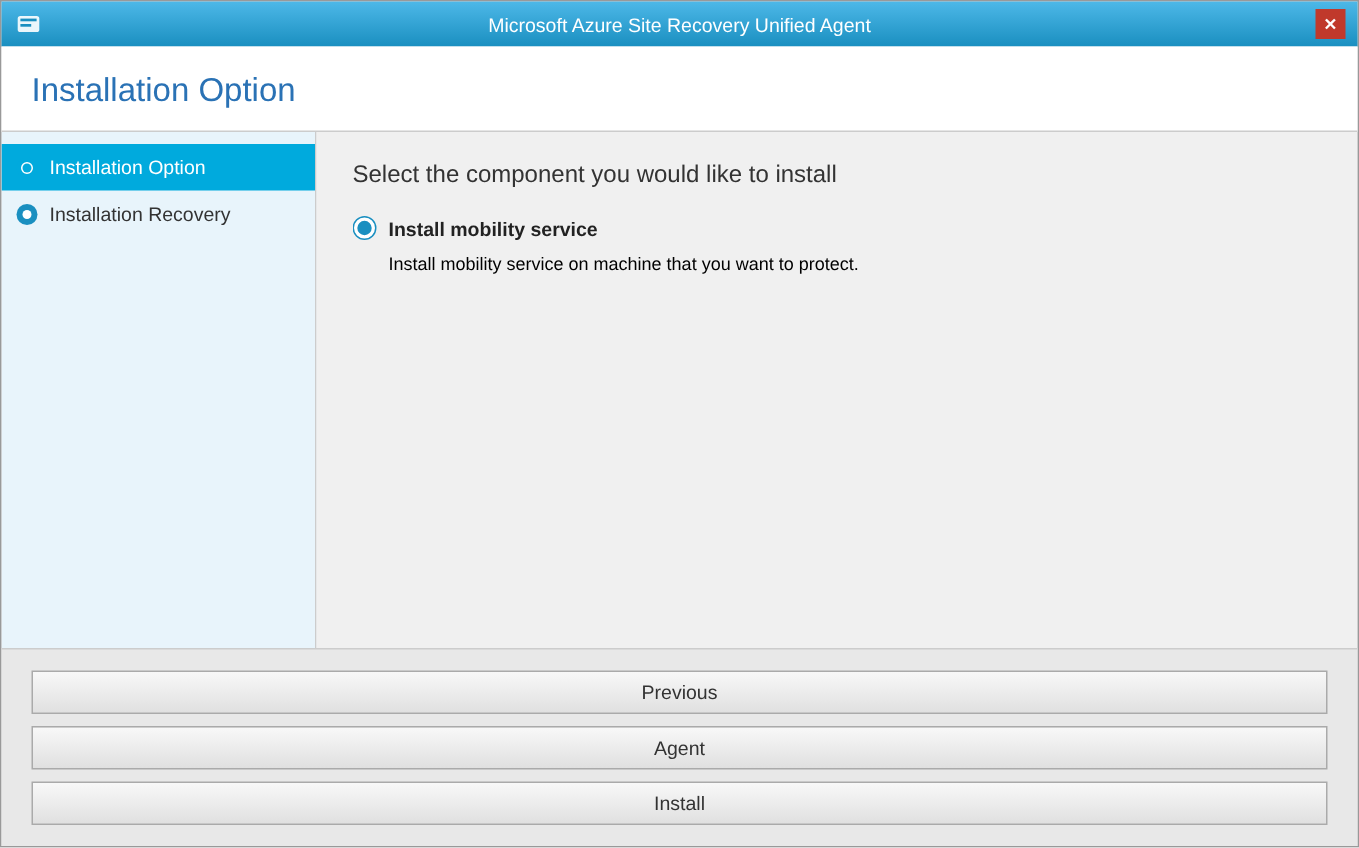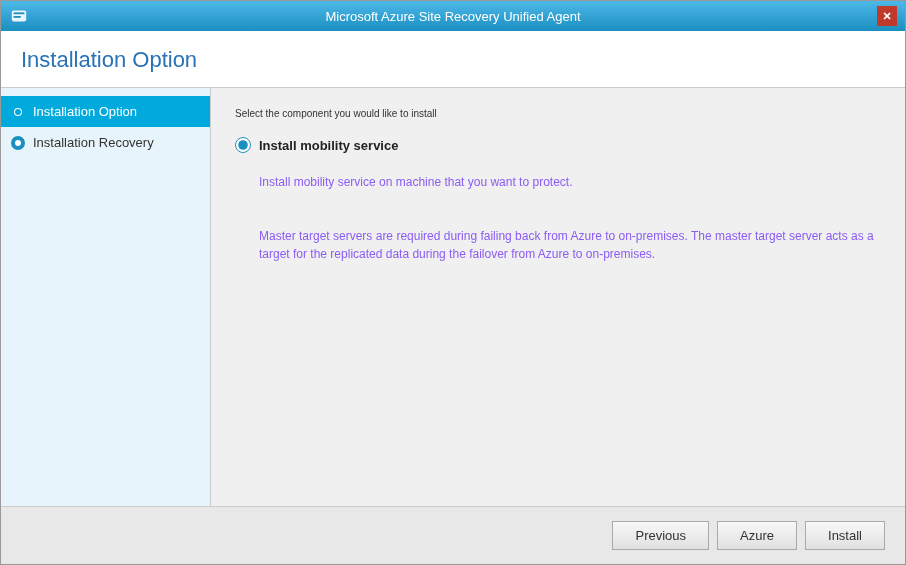--- a/index.html
+++ b/index.html
@@ -157,21 +157,21 @@
     .main-content {
       flex: 1;
       background: #f0f0f0;
       padding: 20px 24px;
       overflow-y: auto;
     }
 
     .instruction-text {
       color: #333;
       margin-bottom: 18px;
-      font-size: 10px;
+      font-size: 16px;
     }
 
     .option-group {
       display: flex;
       flex-direction: column;
       gap: 16px;
     }
 
     .option-item {
       display: flex;
@@ -193,34 +193,35 @@
     }
 
     .option-title {
       font-weight: 600;
       color: #222;
       font-size: 13px;
     }
 
     .option-desc {
       margin-left: 24px;
-      color: #8b5cf6;
+      color: #000000;
       font-size: 12px;
-      margin-top: 20px;
+      margin-top: 7px;
       line-height: 1.5;
     }
 
     .footer-area {
       background: #e8e8e8;
       border-top: 1px solid #ccc;
       padding: 14px 20px;
       display: flex;
       justify-content: flex-end;
       gap: 8px;
       flex-shrink: 0;
+      flex-direction: column;
     }
 
     .footer-btn {
       padding: 6px 22px;
       font-size: 13px;
       border: 1px solid #aaa;
       background: linear-gradient(to bottom, #f8f8f8, #e0e0e0);
       color: #333;
       cursor: pointer;
       min-width: 75px;
@@ -277,24 +278,23 @@
 
         <div class="option-item">
           <label class="option-label">
             <input type="radio" name="install-option" checked="" style="">
             <span class="option-title">Install mobility service</span>
           </label>
           <div class="option-desc">Install mobility service on machine that you want to protect.</div>
         </div>
 
         <div class="option-item">
-          <div class="option-desc">Master target servers are required during failing back from Azure to on-premises. The master target server acts as a target for the replicated data during the failover from Azure to on-premises.</div>
         </div>
       </div>
     </div>
   </div>
 
   <div class="footer-area">
     <button class="footer-btn">Previous</button>
-    <button class="footer-btn primary">Azure</button>
+    <button class="footer-btn primary">Agent</button>
     <button class="footer-btn">Install</button>
   </div>
 </div>
 
 </body></html>

